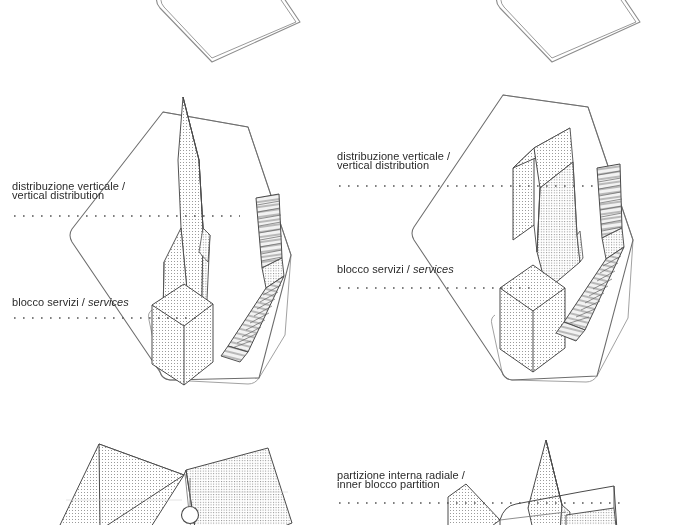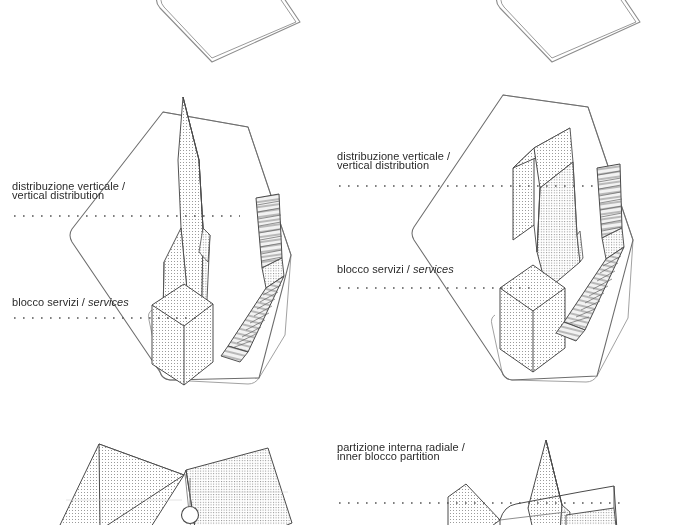--- a/index.html
+++ b/index.html
@@ -243,18 +243,18 @@
 
   <div class="lbl" style="left:337px; top:152px;">
     <span class="ro">distribuzione verticale /</span>
     <span class="it">vertical distribution</span>
   </div>
 
   <div class="lbl" style="left:337px; top:265px;">
     <span>blocco servizi / </span><span style="font-style:italic;">services</span>
   </div>
 
-  <div class="lbl" style="left:337px; top:443px;">
+  <div class="lbl" style="left:337px; top:471px;">
     <span class="ro">partizione interna radiale /</span>
     <span class="it">inner blocco partition</span>
   </div>
 
 </div>
 
 </body></html>

